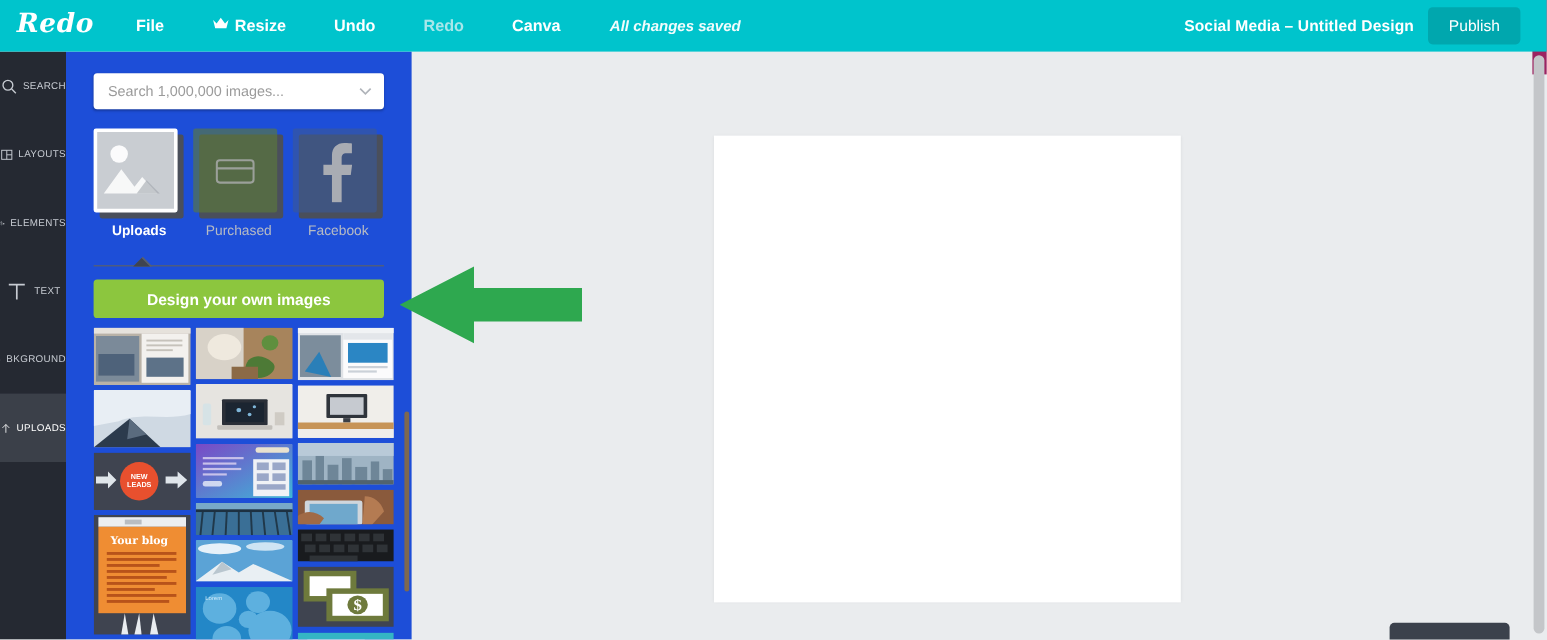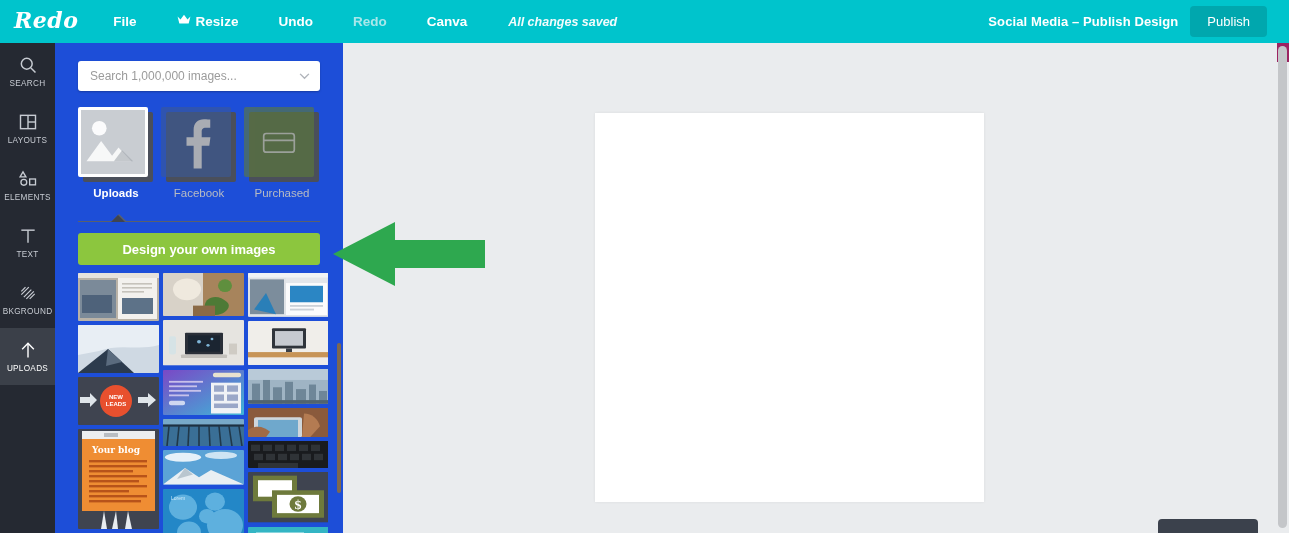--- a/index.html
+++ b/index.html
@@ -48,21 +48,21 @@
     position:absolute; right:0; top:0; width:12px; height:62px;
     background:#9c2361; z-index:35;
   }
 
   
   .rail{
     position:absolute; left:0; top:43px; width:55px; height:490px;
     background:#252932; z-index:30;
   }
   .rail-item{
-    width:55px; height:57px; display:flex; flex-direction:column;
+    width:55px; height:57px; display:flex; flex-direction:row;
     align-items:center; justify-content:center; cursor:pointer; gap:4px;
   }
   .rail-item.active{ background:#3b4049; }
   .rail-label{
     color:#c7cbd2; font-size:8.2px; letter-spacing:.3px; font-weight:400;
   }
   .rail-item.active .rail-label{ color:#ffffff; }
   .rail-icon{ width:20px; height:20px; display:block; }
   .rail-icon svg{ width:100%; height:100%; display:block; }
 
@@ -198,21 +198,21 @@
       <div class="menu-item dim">
         <span>Redo</span>
       </div>
       <div class="menu-item">
         <span>Canva</span>
       </div>
       <div class="saved-text">All changes saved</div>
     </div>
 
     <div class="top-right">
-      <div class="design-title">Social Media – Publish Design</div>
+      <div class="design-title">Social Media – Untitled Design</div>
       <button class="publish-btn">Publish</button>
     </div>
   </div>
   <div class="magenta-tab"></div>
 
   <div class="rail">
 
     <div class="rail-item">
       <span class="rail-icon">
         <svg viewBox="0 0 24 24" fill="none" stroke="#c7cbd2" stroke-width="1.8">
@@ -307,40 +307,40 @@
               <path d="M36 56l9-12 12 12z" fill="#9aa0a8" opacity=".55"></path>
             </svg>
           </div>
         </div>
         <div class="tab-label">Uploads</div>
       </div>
 
       <div class="tab">
         <div class="thumb-stack">
           <div class="sheet"></div>
-          <div class="face face-facebook">
-            <svg viewBox="0 0 40 56" width="38" height="54">
-              <path d="M26 56V32h8l1.2-9H26v-5.6c0-2.6.7-4.4 4.5-4.4H35V4.4C34.2 4.3 31.5 4 28.4 4 21.9 4 17.5 8 17.5 15.2V23H10v9h7.5v24z" fill="#e4e6ea"></path>
-            </svg>
-          </div>
-        </div>
-        <div class="tab-label">Facebook</div>
-      </div>
-
-      <div class="tab">
-        <div class="thumb-stack">
-          <div class="sheet"></div>
           <div class="face face-purchased">
             <svg viewBox="0 0 40 30" width="34" height="26" fill="none" stroke="#cdd3c2" stroke-width="2">
               <rect x="2" y="5" width="36" height="22" rx="3"></rect>
                 <line x1="2" y1="13" x2="38" y2="13"></line>
             </svg>
           </div>
         </div>
         <div class="tab-label">Purchased</div>
+      </div>
+
+      <div class="tab">
+        <div class="thumb-stack">
+          <div class="sheet"></div>
+          <div class="face face-facebook">
+            <svg viewBox="0 0 40 56" width="38" height="54">
+              <path d="M26 56V32h8l1.2-9H26v-5.6c0-2.6.7-4.4 4.5-4.4H35V4.4C34.2 4.3 31.5 4 28.4 4 21.9 4 17.5 8 17.5 15.2V23H10v9h7.5v24z" fill="#e4e6ea"></path>
+            </svg>
+          </div>
+        </div>
+        <div class="tab-label">Facebook</div>
       </div>
     </div>
 
     <div class="divider-wrap">
       <div class="divider"></div>
       <div class="caret-up-line"></div>
       <div class="caret-up"></div>
     </div>
 
     <button class="upload-btn">Design your own images</button>

